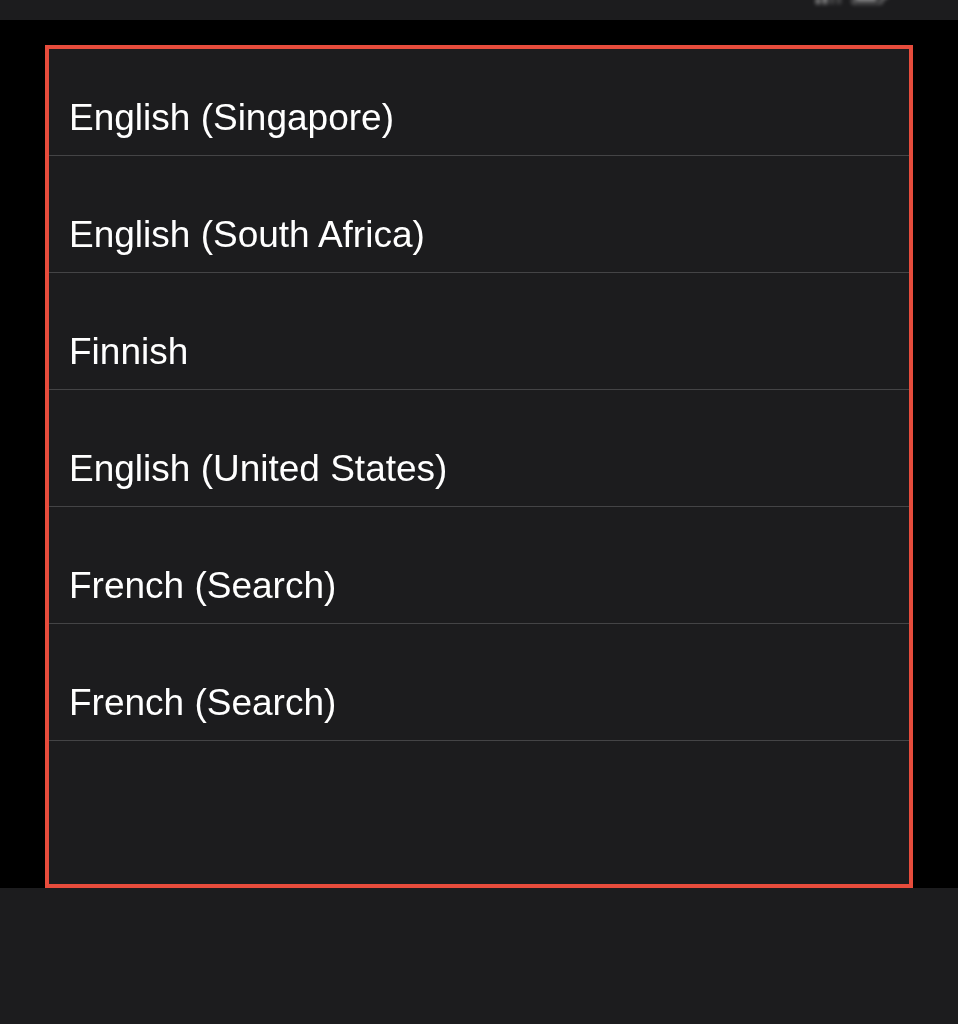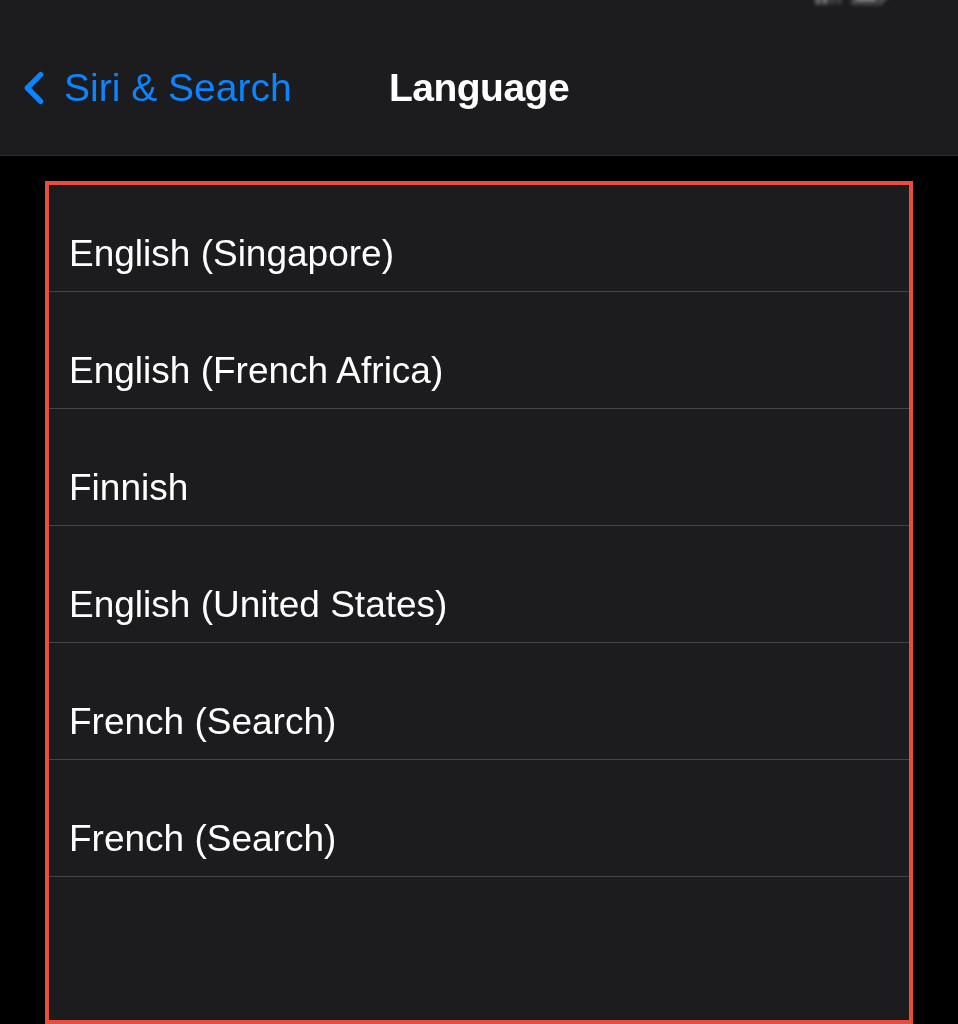--- a/index.html
+++ b/index.html
@@ -132,39 +132,30 @@
         <rect x="21" y="0" width="4" height="18" fill="#fff" opacity="0.4"></rect>
       </svg>
       <svg width="36" height="18" viewBox="0 0 36 18">
         <rect x="0" y="0" width="30" height="18" rx="4" fill="none" stroke="#fff" stroke-width="2"></rect>
         <rect x="32" y="5" width="3" height="8" rx="1" fill="#fff"></rect>
         <rect x="3" y="3" width="22" height="12" rx="2" fill="#fff"></rect>
       </svg>
     </div>
   </div>
 
-  <div class="nav-bar">
-    <div class="back-chevron">
-      <svg viewBox="0 0 12 20">
-        <path d="M10 2 L2 10 L10 18" stroke="#0a84ff" stroke-width="3.2" fill="none" stroke-linecap="round" stroke-linejoin="round"></path>
-      </svg>
-    </div>
-    <span class="back-label">Siri &amp; Search</span>
-    <span class="nav-title">Language</span>
-  </div>
 
   <div class="content-area">
     <div class="highlight-box">
 
       <div class="list-row">
         <span class="row-label">English (Singapore)</span>
       </div>
 
       <div class="list-row">
-        <span class="row-label">English (French Africa)</span>
+        <span class="row-label">English (South Africa)</span>
       </div>
 
 
       <div class="list-row">
         <span class="row-label">Finnish</span>
       </div>
 
       <div class="list-row">
         <span class="row-label">English (United States)</span>
       </div>

